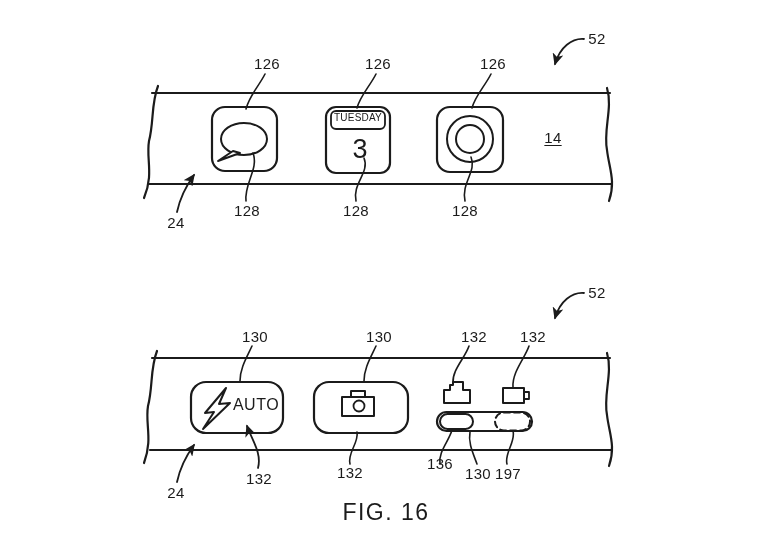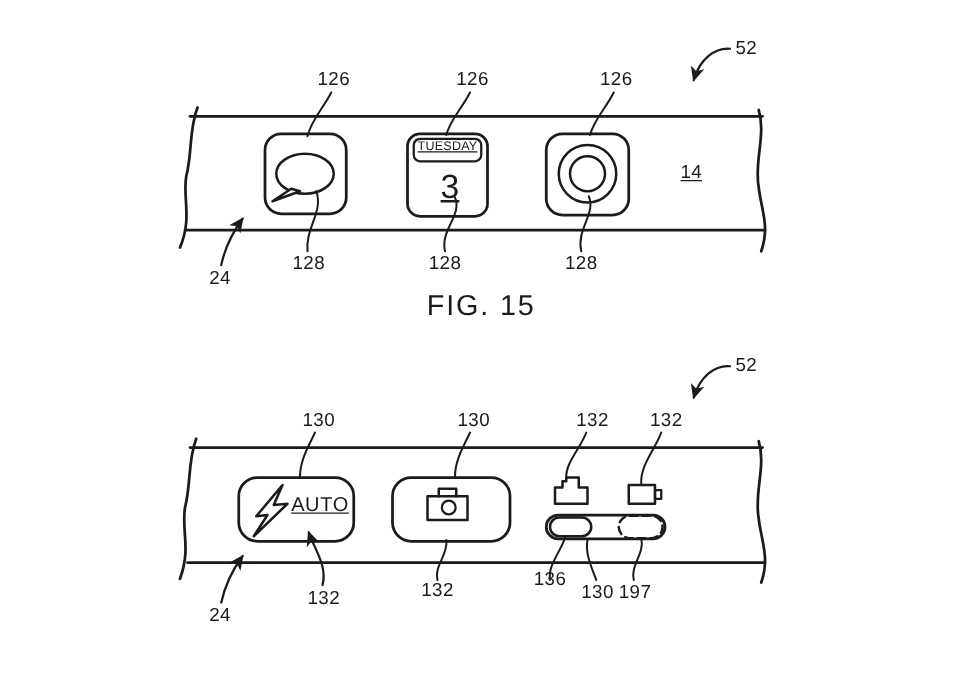--- a/index.html
+++ b/index.html
@@ -12,21 +12,21 @@
     position:absolute;font-size:15px;line-height:1;color:#1b1b1b;
     transform:translateX(-50%);white-space:nowrap;letter-spacing:.3px;
   }
   .ref.underlined{text-decoration:underline;text-underline-offset:2px;text-align:right;}
   .caption{
     position:absolute;font-size:23px;letter-spacing:1.5px;color:#1b1b1b;
     transform:translateX(-50%);white-space:nowrap;
   }
   .icon-text{
     position:absolute;color:#1b1b1b;transform:translateX(-50%);
-    white-space:nowrap;line-height:1;text-decoration:underline;
+    white-space:nowrap;line-height:1;
   }
   .tuesday{font-size:10px;letter-spacing:.2px;top:113px;left:358px;}
   .day13{font-size:27px;top:136px;left:360px;}
   .auto{font-size:16px;letter-spacing:.5px;top:397px;left:256px;}
 </style>
 </head>
 <body>
 
 <div id="page">
 
@@ -106,32 +106,32 @@
 
   <div class="ref" style="left:597px;top:31px;">52</div>
   <div class="ref" style="left:267px;top:56px;">126</div>
   <div class="ref" style="left:378px;top:56px;">126</div>
   <div class="ref" style="left:493px;top:56px;">126</div>
   <div class="ref underlined" style="left:553px;top:130px;">14</div>
   <div class="ref" style="left:247px;top:203px;">128</div>
   <div class="ref" style="left:356px;top:203px;">128</div>
   <div class="ref" style="left:465px;top:203px;">128</div>
   <div class="ref" style="left:176px;top:215px;">24</div>
-  <div class="caption" style="left:385px;top:231px;">FIG. 15</div>
 
   <div class="icon-text tuesday">TUESDAY</div>
   <div class="icon-text day13">3</div>
 
   <div class="ref" style="left:597px;top:285px;">52</div>
   <div class="ref" style="left:255px;top:329px;">130</div>
   <div class="ref" style="left:379px;top:329px;">130</div>
   <div class="ref" style="left:474px;top:329px;">132</div>
   <div class="ref" style="left:533px;top:329px;">132</div>
   <div class="ref" style="left:259px;top:471px;">132</div>
   <div class="ref" style="left:350px;top:465px;">132</div>
   <div class="ref" style="left:440px;top:456px;">136</div>
   <div class="ref" style="left:478px;top:466px;">130</div>
   <div class="ref" style="left:508px;top:466px;">197</div>
   <div class="ref" style="left:176px;top:485px;">24</div>
+  <div class="caption" style="left:386px;top:499px;">FIG. 16</div>
 
   <div class="icon-text auto">AUTO</div>
 
 </div>
 
 </body></html>

